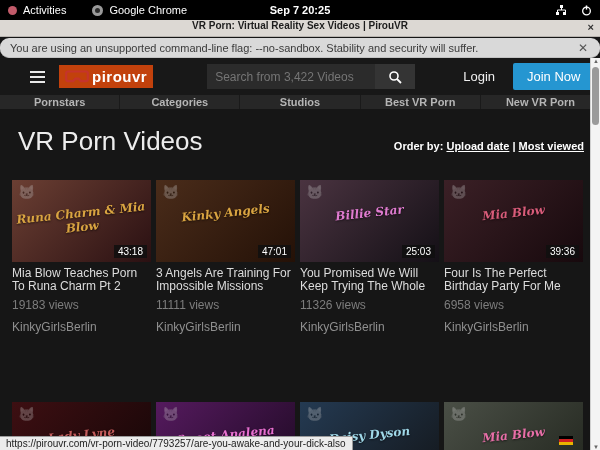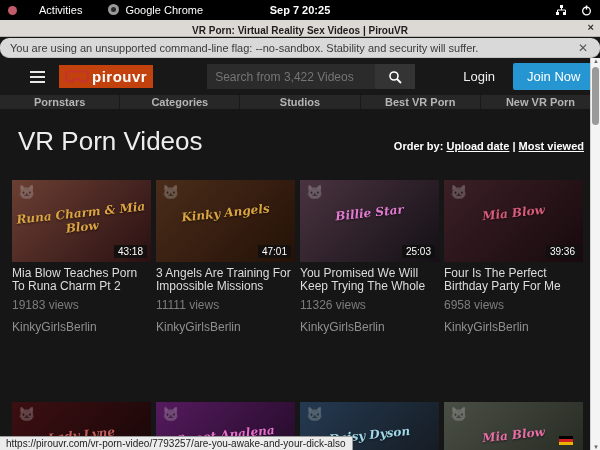--- a/index.html
+++ b/index.html
@@ -1,30 +1,30 @@
 <!DOCTYPE html>
 <html><head>
 <meta charset="utf-8">
 <style>
   * { margin:0; padding:0; box-sizing:border-box; }
   html,body { width:600px; height:450px; background:#000; font-family:"Liberation Sans", sans-serif; }
   .screen { position:relative; width:600px; height:450px; overflow:hidden; background:#161616; }
 
   
   .os-bar { position:absolute; top:0; left:0; width:600px; height:20px; background:#000; display:flex; align-items:center; color:#fff; font-size:11px; }
-  .os-left { display:flex; align-items:center; gap:22px; padding-left:8px; }
+  .os-left { display:flex; align-items:center; gap:6px; padding-left:8px; }
   .os-dot { width:9px; height:9px; border-radius:50%; background:#c25b6a; }
-  .os-chrome { display:flex; align-items:flex-start; gap:6px; margin-left:26px; }
+  .os-chrome { display:flex; align-items:center; gap:6px; margin-left:26px; }
   .chrome-glyph { width:11px; height:11px; border-radius:50%; background:#9a9a9a; position:relative; }
   .chrome-glyph::after { content:""; position:absolute; left:3px; top:3px; width:5px; height:5px; border-radius:50%; background:#2b2b2b; }
   .os-clock { position:absolute; left:0; right:0; text-align:center; font-weight:bold; font-size:11px; }
   .os-right { position:absolute; right:8px; top:0; height:20px; display:flex; align-items:center; gap:14px; }
 
   
-  .tab-bar { position:absolute; top:20px; left:0; width:600px; height:17px; background:#dcd8d3; border-bottom:1px solid #b8b4af; color:#1d1d1d; font-size:10px; font-weight:bold; display:flex; align-items:flex-end; justify-content:center; }
+  .tab-bar { position:absolute; top:20px; left:0; width:600px; height:17px; background:#dcd8d3; border-bottom:1px solid #b8b4af; color:#1d1d1d; font-size:10px; font-weight:bold; display:flex; align-items:flex-start; justify-content:center; }
   .tab-close { position:absolute; right:6px; top:1px; font-size:11px; font-weight:bold; color:#333; cursor:default; }
 
   
   .warn-bar { position:absolute; top:38px; left:0; width:600px; height:20px; background:#d9d9d9; border-bottom:1px solid #c2c2c2; display:flex; align-items:center; font-size:11px; color:#3a3a3a; padding:0 10px;border-radius:9px; }
   .warn-close { position:absolute; right:12px; font-size:12px; color:#555; }
 
   
   .site-header { position:absolute; top:58px; left:0; width:600px; height:37px; background:#181818; display:flex; align-items:center; }
   .hamburger { margin-left:30px; width:15px; display:flex; flex-direction:column; gap:3px; }
   .hamburger span { display:block; height:2px; background:#e8e8e8; }

